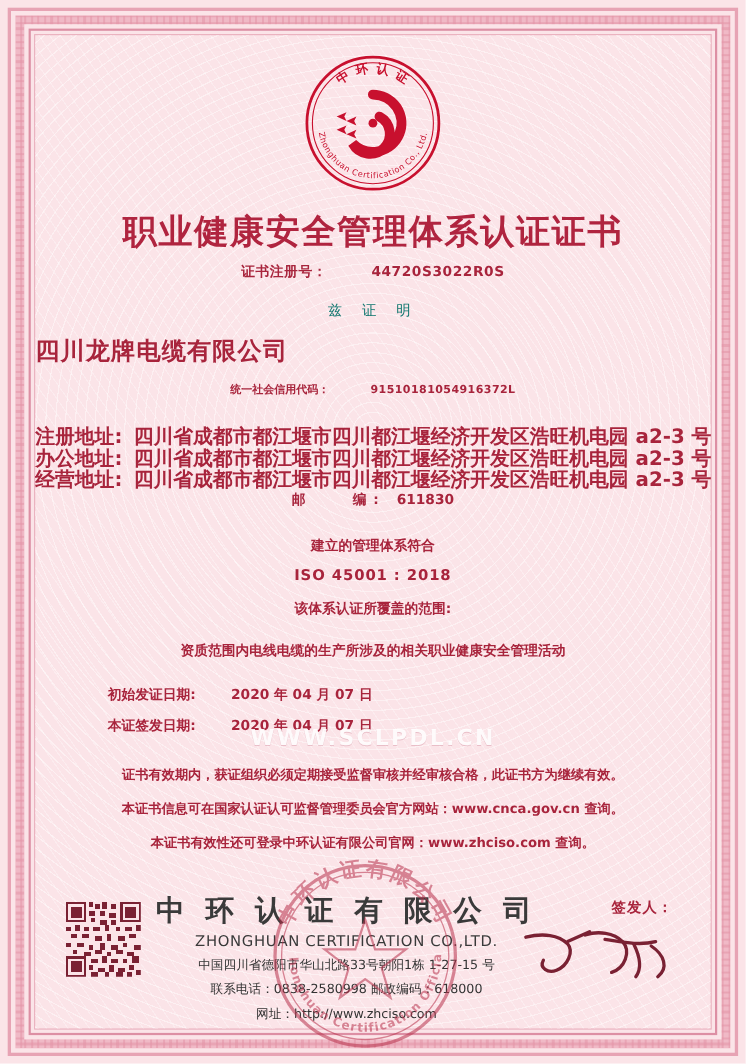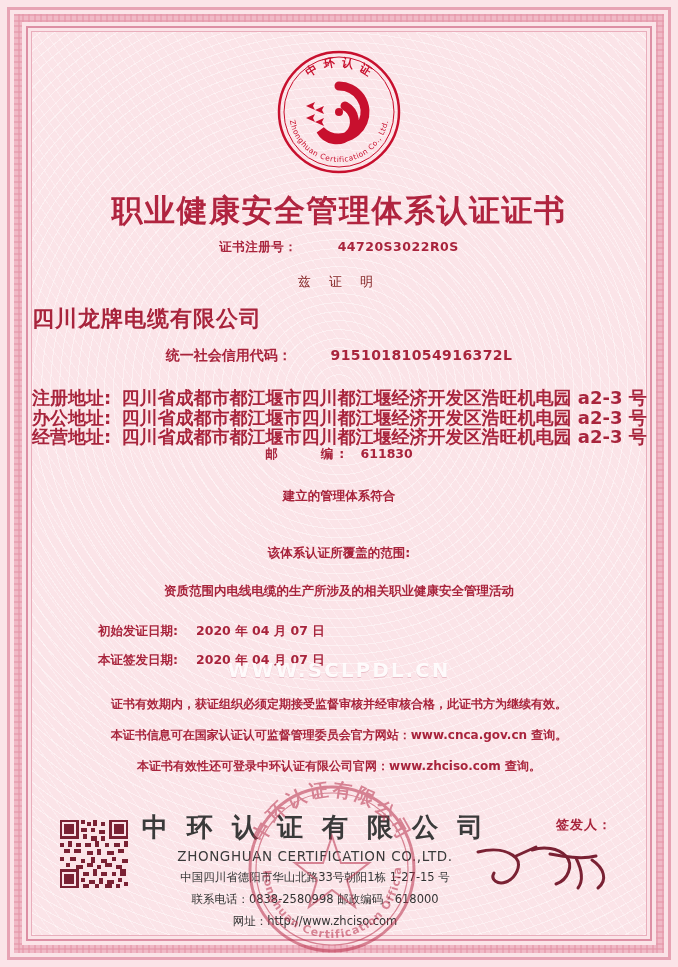--- a/index.html
+++ b/index.html
@@ -117,38 +117,38 @@
   .cert-no-row .label { letter-spacing: .5px; }
   .cert-no-row .value { margin-left: 36px; letter-spacing: .5px; }
 
   .hereby {
     position: absolute;
     top: 241px;
     left: 0; right: 0;
     text-align: center;
     font-size: 13px;
     letter-spacing: 7px;
-    color: #7f1d1d;
+    color: #0f766e;
   }
   .company {
     position: absolute;
     top: 272px;
     left: 0; right: 0;
     text-align: left;
     font-size: 22px;
     font-weight: bold;
     letter-spacing: 1px;
     color: #a8243c;
   }
   .credit-row {
     position: absolute;
     top: 315px;
     left: 0; right: 0;
     text-align: center;
-    font-size: 14px;
+    font-size: 10px;
     font-weight: bold;
     color: #a8243c;
   }
   .credit-row .value { margin-left: 34px; letter-spacing: .4px; }
 
   
   .addr-block {
     position: absolute;
     top: 356px;
     left: 0; right: 0;
@@ -224,20 +224,21 @@
   }
   .dates .line {
     display: flex;
     align-items: baseline;
     margin-bottom: 12px;
   }
   .dates .cell {
     display: flex;
     align-items: flex-end;
     white-space: nowrap;
+    gap: 14px;
   }
   .dates .cell.left { width: 50%; justify-content: flex-start; padding-left: 26px; }
   .dates .cell.right { width: 50%; justify-content: flex-start; padding-left: 28px;}
   .dates .v { margin-left: 18px; }
 
   
   .notes {
     position: absolute;
     top: 657px;
     left: 28px; right: 28px;
@@ -402,20 +403,21 @@
         <span class="val">四川省成都市都江堰市四川都江堰经济开发区浩旺机电园 a2-3 号</span>
       </div>
     </div>
 
     <div class="postal-row">
       <span class="lbl">邮　　编:</span>
       <span class="val">611830</span>
     </div>
 
     <div class="std-head">建立的管理体系符合</div>
+    <div class="std-value">ISO 45001 : 2018</div>
 
     <div class="scope-head">该体系认证所覆盖的范围:</div>
     <div class="scope-value">资质范围内电线电缆的生产所涉及的相关职业健康安全管理活动</div>
 
     <div class="dates">
       <div class="line">
         <span class="cell left">
           <span>初始发证日期:</span>
           <span class="v">2020 年 04 月 07 日</span>
         </span>

